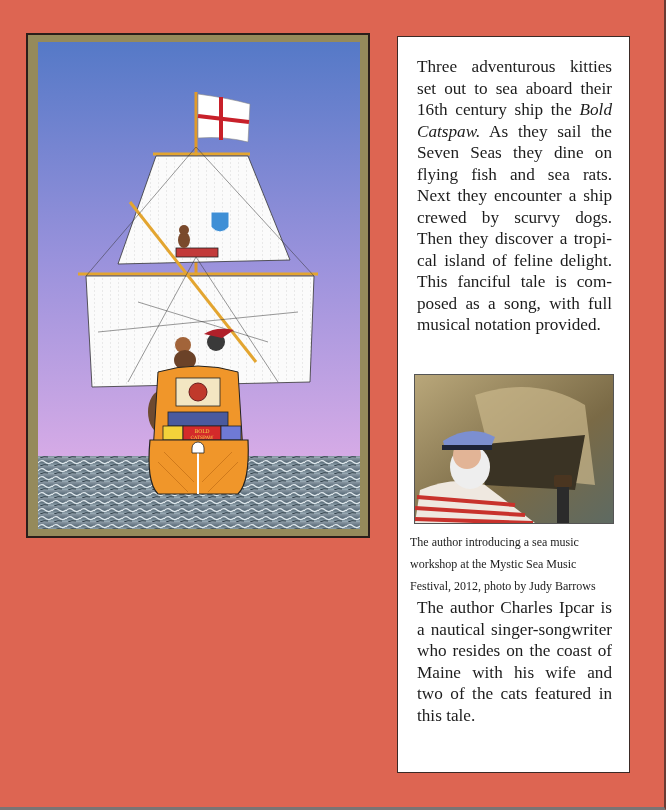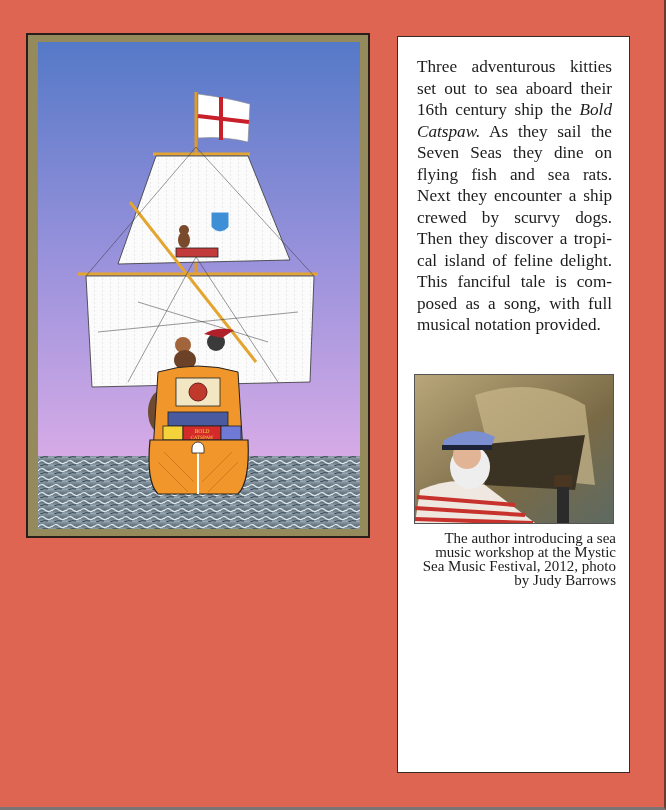--- a/index.html
+++ b/index.html
@@ -5,21 +5,21 @@
   html,body{margin:0;padding:0;}
   body{width:666px;height:810px;background:#dd6552;position:relative;overflow:hidden;font-family:"Liberation Serif","DejaVu Serif",serif;}
   .page{position:absolute;left:0;top:0;width:664px;height:807px;border-right:2px solid #6b3b33;border-bottom:3px solid #7a7474;background:#dd6552;}
   .cover-frame{position:absolute;left:26px;top:33px;width:340px;height:501px;border:2px solid #2a1e1a;background:#958a5b;}
   .cover-art{position:absolute;left:10px;top:7px;width:322px;height:487px;overflow:hidden;}
   .cover-art svg{display:block;}
   .text-panel{position:absolute;left:397px;top:36px;width:231px;height:735px;background:#fff;border:1px solid #3a2a26;}
   .blurb{position:absolute;left:19px;top:19px;width:195px;font-size:17.2px;line-height:21.5px;color:#1c1c1c;text-align:justify;hyphens:manual;}
   .blurb i{font-style:italic;}
   .photo-frame{position:absolute;left:16px;top:337px;width:198px;height:148px;border:1px solid #555;overflow:hidden;background:#8a7a55;}
-  .caption{position:absolute;left:12px;top:494px;width:206px;font-size:15px;line-height:14px;text-align:right;color:#1c1c1c;}
+  .caption{position:absolute;left:12px;top:494px;width:206px;font-size:12px;line-height:22px;text-align:left;color:#1c1c1c;}
   .bio{position:absolute;left:19px;top:560px;width:195px;font-size:17.2px;line-height:21.5px;color:#1c1c1c;text-align:justify;}
 </style>
 </head>
 <body>
 
 <div class="page">
 
   <div class="cover-frame">
     <div class="cover-art" title="Illustration of a 16th century sailing ship with three cats aboard, flying a St. George's cross flag">
       <svg width="322" height="487" viewBox="0 0 322 487" xmlns="http://www.w3.org/2000/svg">
@@ -131,14 +131,15 @@
         <path d="M28 66 Q55 48 80 62 L76 72 L30 74 Z" fill="#7c8fd0"></path>
         <rect x="27" y="70" width="50" height="5" fill="#1e2438"></rect>
 
         <rect x="142" y="105" width="12" height="43" fill="#2b2b2b"></rect>
         <rect x="139" y="100" width="18" height="12" rx="2" fill="#4a3520"></rect>
       </svg>
     </div>
 
     <p class="caption" style="margin:0">The author introducing a sea music workshop at the Mystic Sea Music Festival, 2012, photo by Judy Barrows</p>
 
+    <p class="bio" style="margin:0">The author Charles Ipcar is a nautical singer-songwrit­er who resides on the coast of Maine with his wife and two of the cats featured in this tale.</p>
   </div>
 </div>
 
 </body></html>

